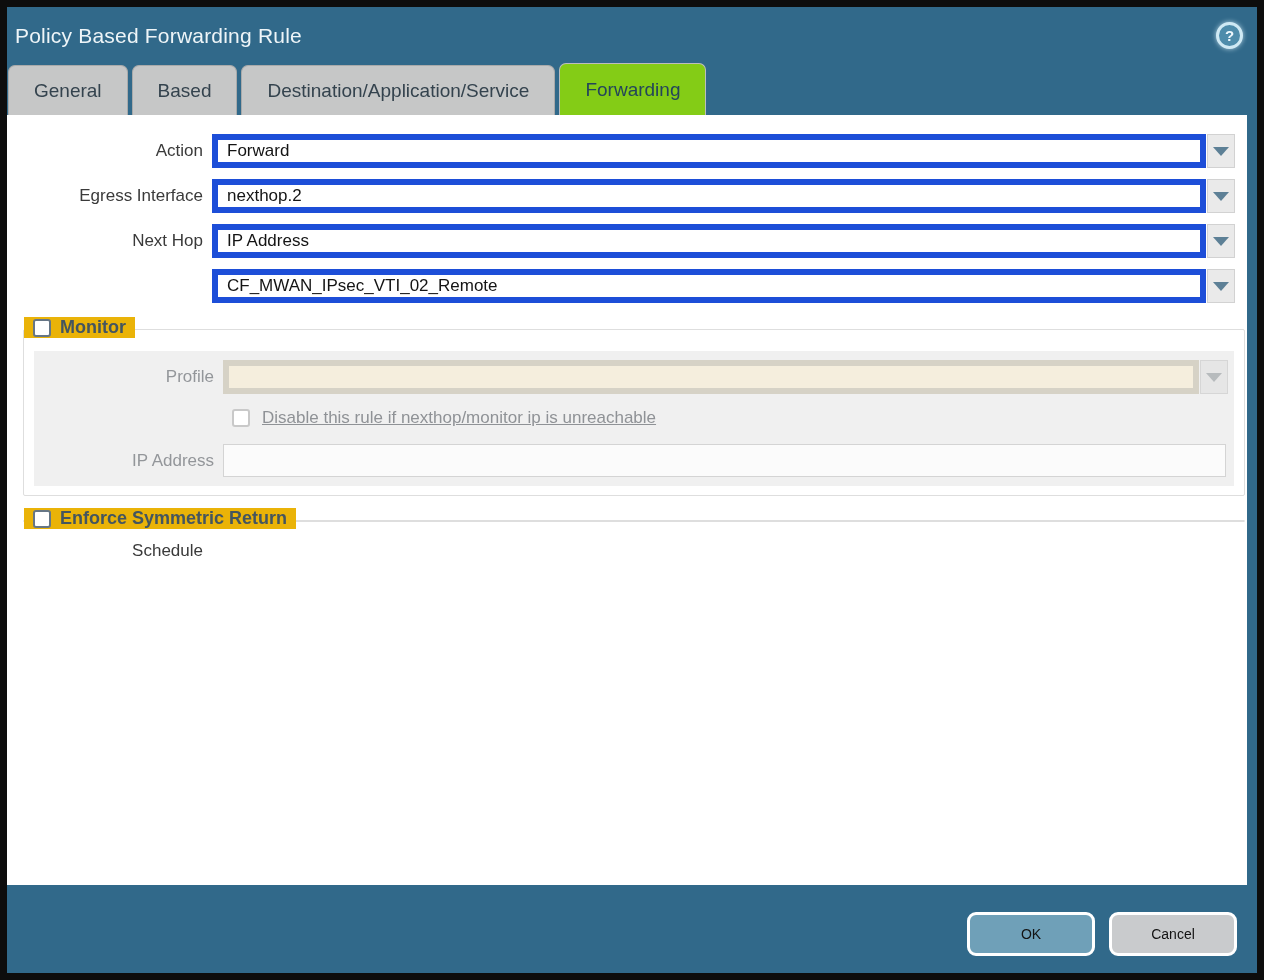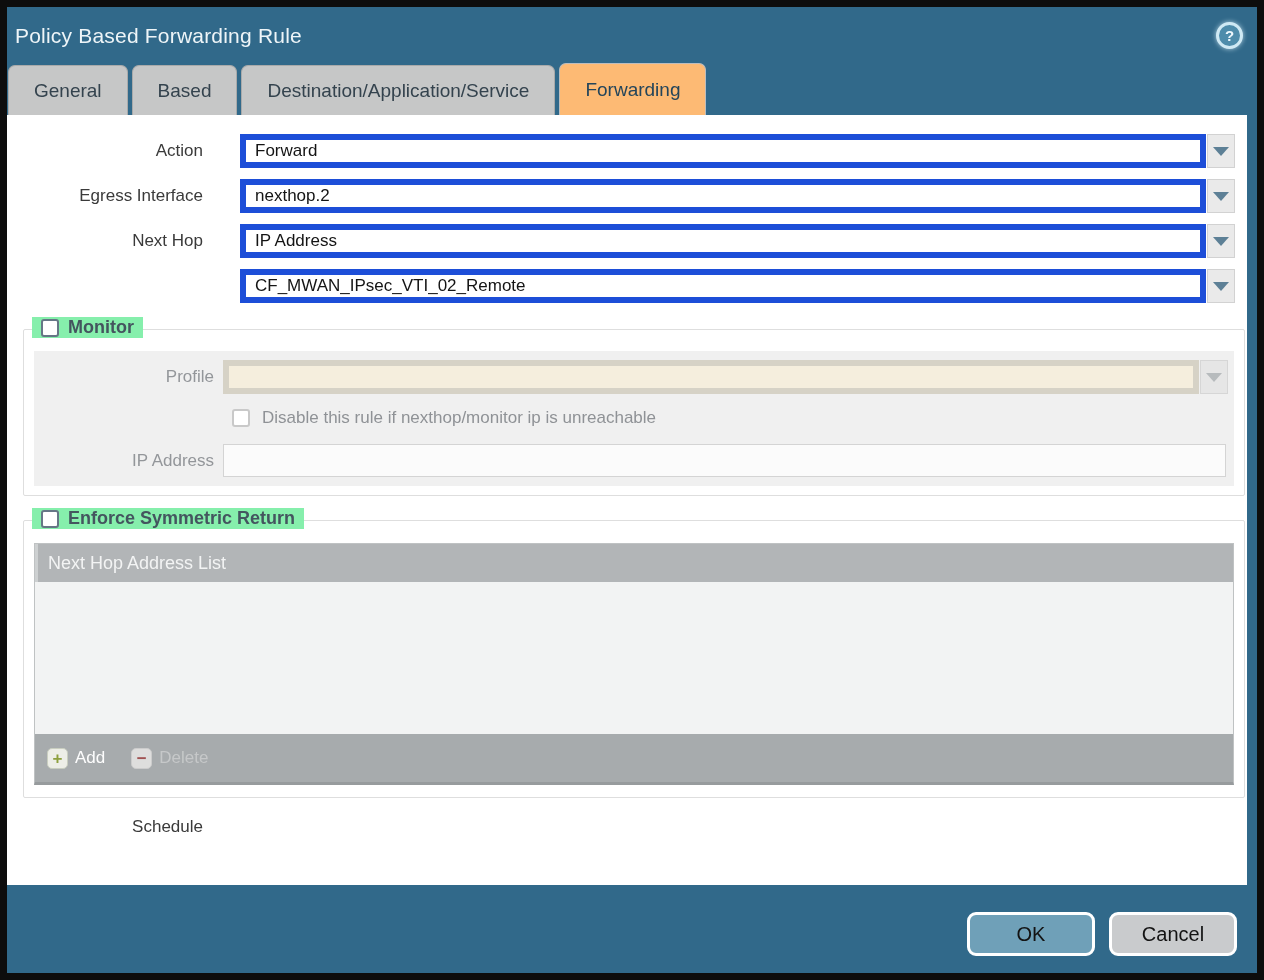--- a/index.html
+++ b/index.html
@@ -12,73 +12,73 @@
   .titlebar { height:58px; display:flex; align-items:center; padding:0 16px 0 8px; position:relative; }
   .titlebar .title { color:#eef5f8; font-size:21px; letter-spacing:.2px; }
   .help { position:absolute; right:14px; top:15px; width:27px; height:27px; border-radius:50%;
           background:#4e8cab; border:3px solid #cfe9f4; color:#eef8fd; font-weight:bold; font-size:15px;
           display:flex; align-items:center; justify-content:center; box-shadow:0 0 5px rgba(210,235,246,.8); cursor:pointer; }
 
   
   .tabs { height:50px; display:flex; align-items:flex-end; padding-left:1px; gap:4px; }
   .tab { background:#c6c7c7; border:1px solid #a9aaaa; border-bottom:none; border-radius:7px 7px 0 0;
          height:50px; display:flex; align-items:center; padding:0 25px; font-size:19px; color:#34434e; cursor:pointer; }
-  .tab.active { background:#fdba74; color:#24455a; height:52px; position:relative; z-index:3; border-color:#bdbdbd; }
+  .tab.active { background:#84cc16; color:#24455a; height:52px; position:relative; z-index:3; border-color:#bdbdbd; }
 
   
   .content { background:#ffffff; flex:1; margin-right:10px; padding-top:19px; position:relative; z-index:2; }
 
-  .row { display:flex; align-items:center; margin:0 12px 11px 0;gap:28px; }
+  .row { display:flex; align-items:center; margin:0 12px 11px 0; }
   .lbl { flex:0 0 205px; text-align:right; padding-right:9px; font-size:17px; color:#3a3a3a; }
   .lbl.dis { color:#93969a; }
 
   .combo { flex:1; display:flex; height:34px; }
   .combo-val { flex:1; border:6px solid #1d4ed8; background:#fff; display:flex; align-items:center;
                padding-left:9px; font-size:17px; color:#141414; }
   .combo-btn { width:28px; margin-left:1px; background:#eaeaea; border:1px solid #d2d2d2;
                display:flex; align-items:center; justify-content:center; cursor:pointer; }
   .arr { width:0; height:0; border-left:8px solid transparent; border-right:8px solid transparent; border-top:9px solid #5d8096; }
   .combo.disabled .combo-val { background:#f5eedd; border-color:#d6d2c6; }
   .combo.disabled .combo-btn { background:#e6e6e6; border-color:#d6d6d6; }
   .combo.disabled .arr { border-top-color:#b7bbbd; }
 
   .cb { width:18px; height:18px; background:#fff; border:2px solid #667686; border-radius:3px; flex:0 0 auto; cursor:pointer; }
   .cb.dis { border-color:#c9c9c9; cursor:default; }
 
   
   .fs { border:1px solid #dedede; margin:26px 2px 0 16px; position:relative; border-radius:2px; }
-  .fs-legend { position:absolute; top:-13px; left:8px; background:#86efac; padding:0 9px; display:flex; align-items:center; gap:9px; }
+  .fs-legend { position:absolute; top:-13px; left:0; background:#eab308; padding:0 9px; display:flex; align-items:center; gap:9px; }
   .fs-legend .fs-title { font-size:18px; font-weight:bold; color:#44555f; }
   .fs-body { margin:21px 10px 9px 10px; background:#f0f0f0; padding:9px 0; }
   .fs .lbl { flex:0 0 189px; }
   .inner-row { display:flex; align-items:center; margin:0 6px 10px 0; }
   .inner-row:last-child { margin-bottom:0; }
   .cbx-row { display:flex; align-items:center; gap:12px; padding-left:198px; margin:14px 0 16px 0; }
-  .cbx-label { font-size:17px; color:#8f9296; }
+  .cbx-label { font-size:17px; color:#8f9296;text-decoration:underline; }
   .txt-input { flex:1; height:33px; background:#fbfbfb; border:1px solid #d4d4d4; margin-right:2px; }
 
   
   .fs.enforce { margin-top:24px; }
   .nh-table { margin:22px 10px 12px 10px; border:1px solid #bfc2c3; border-bottom:3px solid #979b9d; }
   .nh-head { height:38px; background:#b2b5b7; border-left:3px solid #cdd0d1; display:flex; align-items:center;
              padding-left:10px; color:#f3f4f4; font-size:18px; }
   .nh-body { height:152px; background:#f2f3f3; }
   .nh-foot { height:48px; background:#a7abad; display:flex; align-items:center; gap:26px; padding-left:12px; }
   .tbl-btn { display:flex; align-items:center; gap:7px; font-size:17px; color:#fdfdfd; cursor:pointer; }
   .tbl-btn.disabled { color:#c6c8c9; cursor:default; }
   .mini-ic { width:21px; height:21px; border-radius:5px; display:flex; align-items:center; justify-content:center;
              font-weight:bold; font-size:17px; line-height:1; }
   .ic-plus { background:#edeee7; border:1px solid #c9cec0; color:#8da03f; }
   .ic-minus { background:#dededd; border:1px solid #cccccc; color:#a05252; }
 
   .schedule-row { margin-top:19px; }
 
   
   .footer { height:88px; display:flex; justify-content:flex-end; align-items:flex-start; gap:14px; padding:27px 20px 0 0; }
-  .btn { height:44px; min-width:128px; border-radius:9px; border:3px solid #ffffff; font-size:20px; color:#131313;
+  .btn { height:44px; min-width:128px; border-radius:9px; border:3px solid #ffffff; font-size:14px; color:#131313;
          display:flex; align-items:center; justify-content:center; cursor:pointer; font-family:"Liberation Sans",sans-serif; }
   .btn.ok { background:#6fa0b8; }
   .btn.cancel { background:#c9cbcd; }
 </style>
 </head>
 <body>
 
 <div class="frame">
 
   <div class="titlebar">
@@ -159,34 +159,20 @@
           <div class="txt-input"></div>
         </div>
       </div>
     </div>
 
     <div class="fs enforce">
       <div class="fs-legend">
         <span class="cb"></span>
         <span class="fs-title">Enforce Symmetric Return</span>
       </div>
-      <div class="nh-table">
-        <div class="nh-head">Next Hop Address List</div>
-        <div class="nh-body"></div>
-        <div class="nh-foot">
-          <div class="tbl-btn">
-            <span class="mini-ic ic-plus">+</span>
-            <span>Add</span>
-          </div>
-          <div class="tbl-btn disabled">
-            <span class="mini-ic ic-minus">−</span>
-            <span>Delete</span>
-          </div>
-        </div>
-      </div>
     </div>
 
     <div class="row schedule-row">
       <span class="lbl">Schedule</span>
     </div>
 
   </div>
 
   <div class="footer">
     <button class="btn ok">OK</button>

